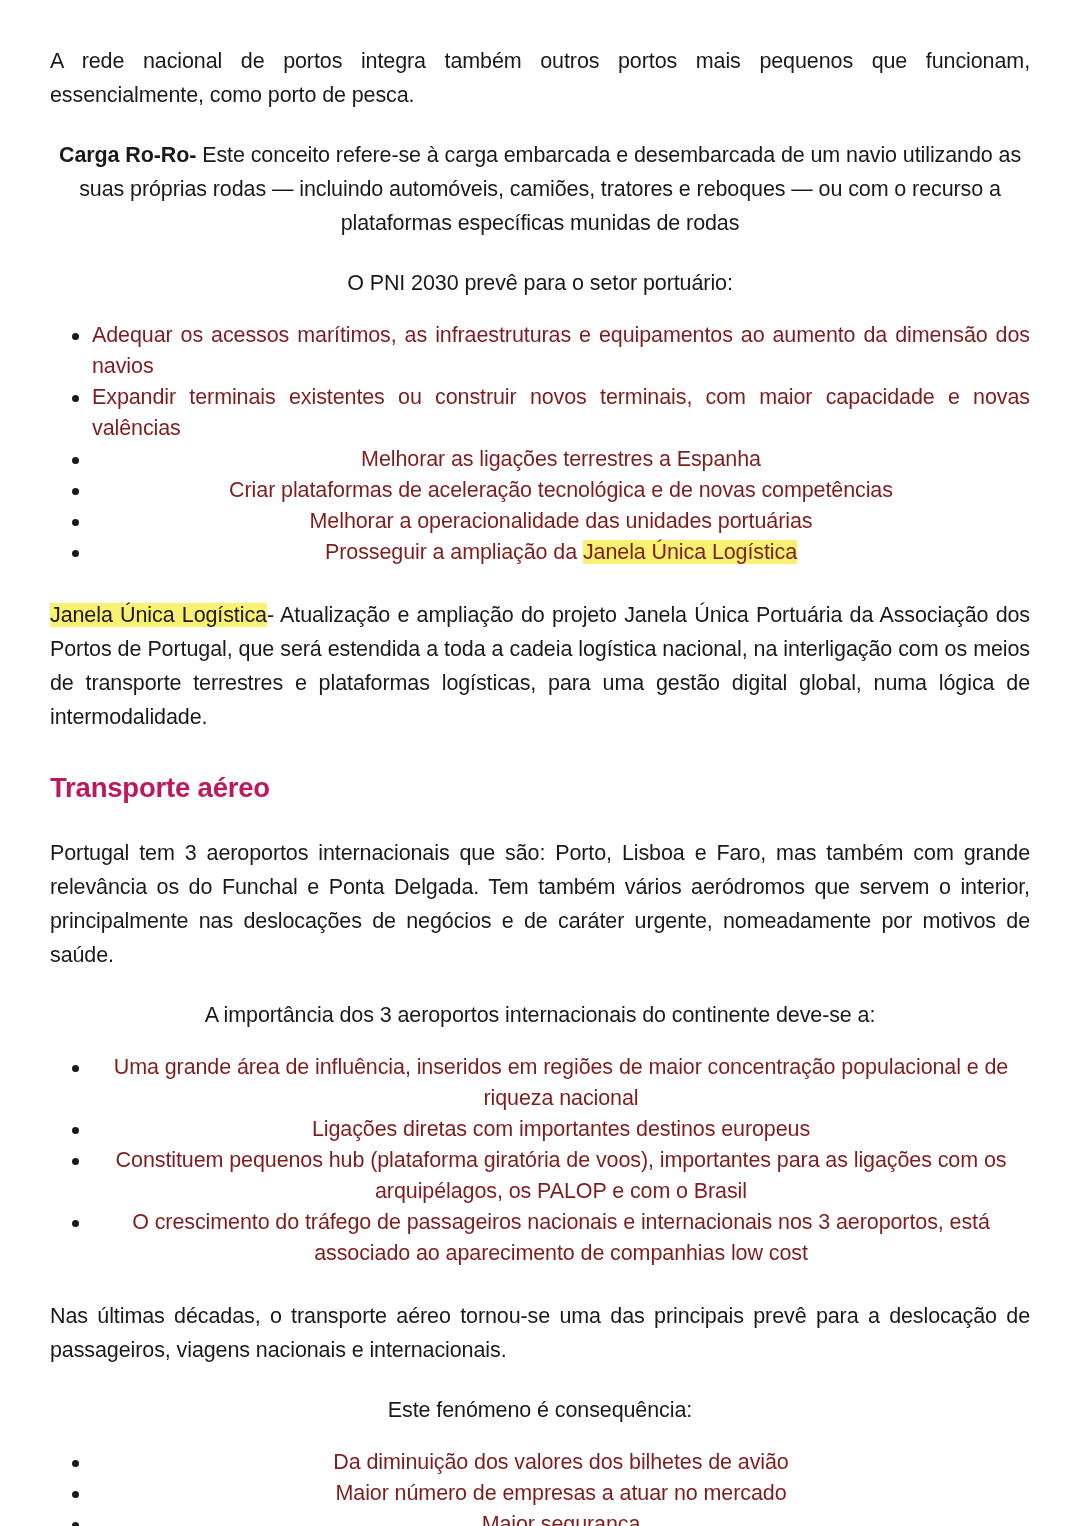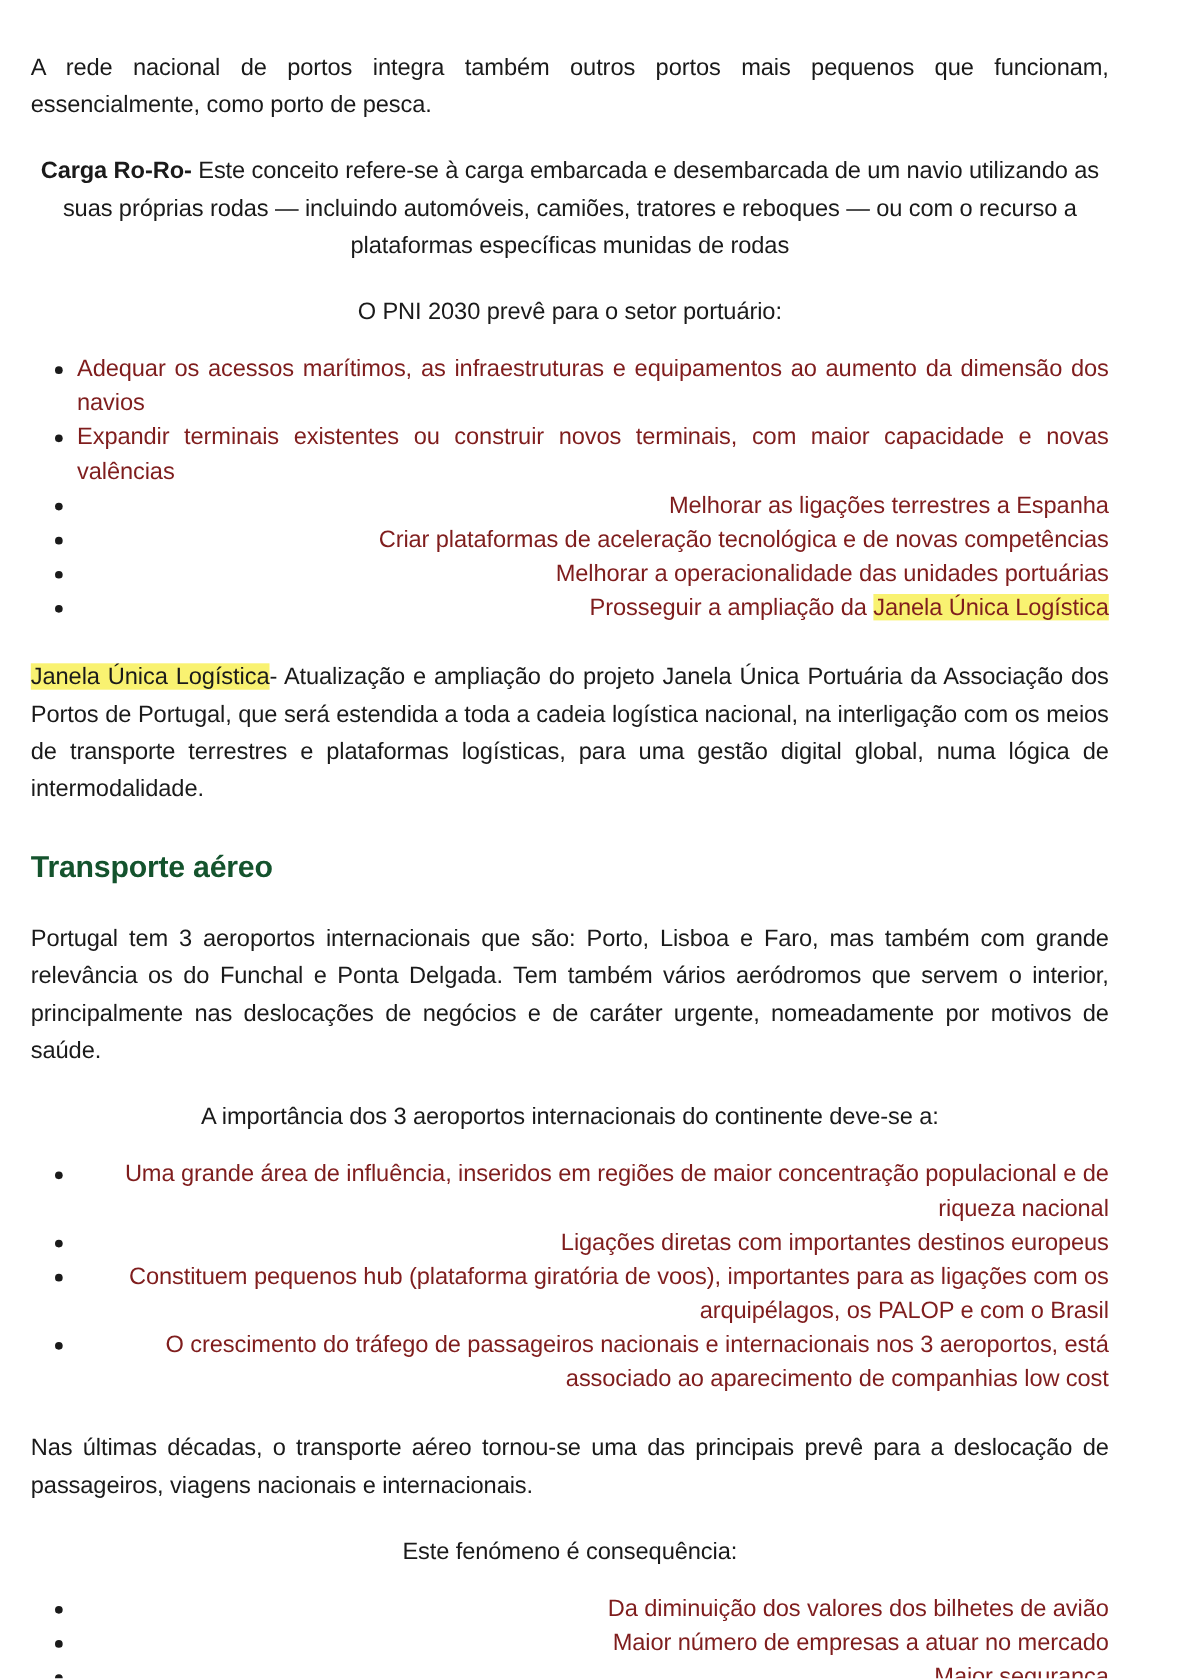--- a/index.html
+++ b/index.html
@@ -13,21 +13,21 @@
     font-family: "Liberation Sans", sans-serif;
     color: #1a1a1a;
     -webkit-font-smoothing: antialiased;
   }
   .page {
     position: relative;
     width: 1080px;
     height: 1526px;
     background: #ffffff;
     box-sizing: border-box;
-    padding: 44px 50px 0 28px;
+    padding: 44px 50px 0 50px;
     overflow: hidden;
   }
   .doc-body {
     width: 980px;
   }
   p.para {
     margin: 0 0 0 0;
     font-size: 21.5px;
     line-height: 34px;
     color: #1a1a1a;
@@ -43,21 +43,21 @@
   .gap-sm { height: 20px; }
   .gap-md { height: 26px; }
   .gap-lg { height: 30px; }
   .gap-xl { height: 36px; }
 
   h2.section-heading {
     margin: 0;
     font-size: 27.5px;
     line-height: 36px;
     font-weight: bold;
-    color: #14532d;
+    color: #be185d;
     letter-spacing: -0.2px;
   }
 
   ul.bullets {
     margin: 0;
     padding: 0;
     list-style: none;
   }
   ul.bullets > li {
     position: relative;
@@ -66,21 +66,21 @@
     line-height: 31px;
     color: #7f1d1d;
     letter-spacing: -0.1px;
     margin: 0;
   }
   ul.bullets > li.justified {
     text-align: justify;
     text-justify: inter-word;
   }
   ul.bullets > li.left {
-    text-align: right;
+    text-align: center;
   }
   ul.bullets > li::before {
     content: "";
     position: absolute;
     left: 22px;
     top: 13px;
     width: 7px;
     height: 7px;
     border-radius: 50%;
     background: #1a1a1a;

